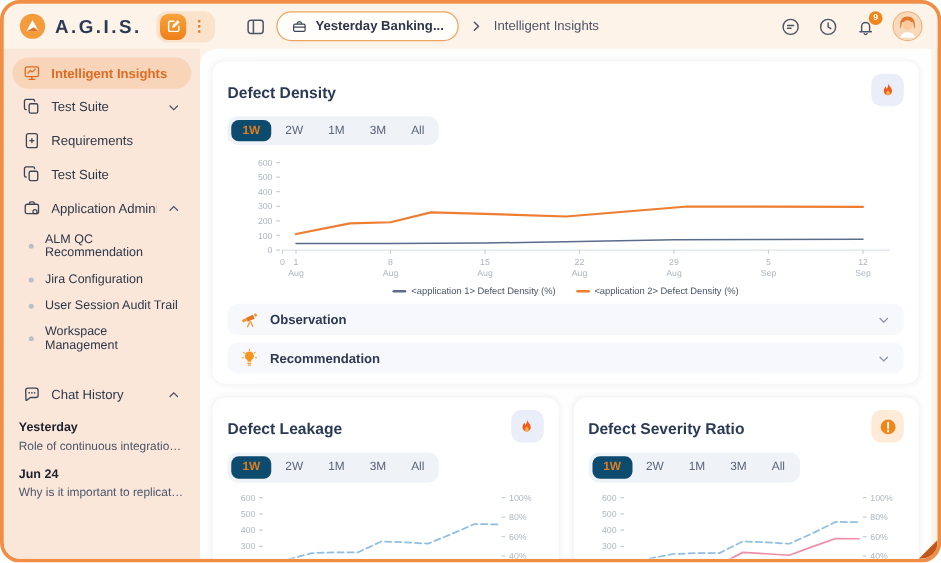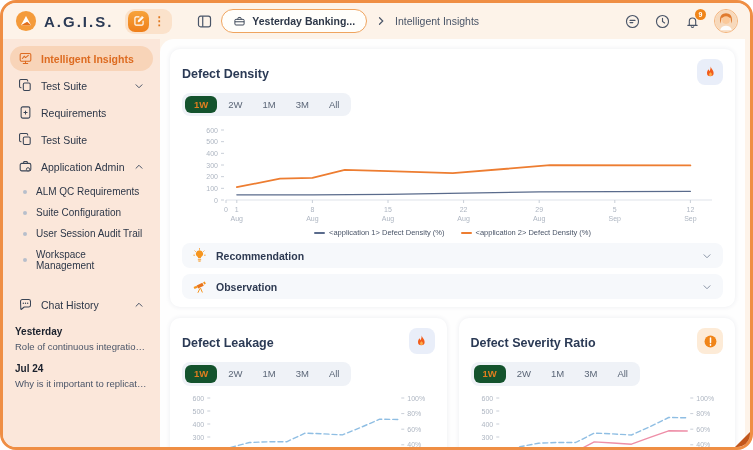--- a/index.html
+++ b/index.html
@@ -53,21 +53,21 @@
   .card-row{display:flex;gap:12px;margin-top:11px}
   .card.half{flex:1;min-width:0;padding-bottom:40px}
   .card-head{display:flex;align-items:center;justify-content:space-between}
   .card-title{font-size:12.5px;font-weight:700;color:#2B3A55;padding-top:3px}
   .icon-box{width:26px;height:26px;border-radius:8px;display:flex;align-items:center;justify-content:center;cursor:pointer}
   .icon-box.blue{background:#E9EEF9}
   .icon-box.peach{background:#FDEBD7}
   .icon-box svg{width:15px;height:15px}
   .tabs{display:inline-flex;gap:2px;background:#EFF2F7;border-radius:8px;padding:3px;margin:8px 0 4px}
   .tab{font-size:9.5px;padding:3px 9px;border-radius:6px;color:#5B6677;cursor:pointer;line-height:1.2}
-  .tab.active{background:#14532d;color:#E07E1F;font-weight:700}
+  .tab.active{background:#0c4a6e;color:#E07E1F;font-weight:700}
   .chart-svg{display:block;width:100%}
   .tick{font-size:7px;fill:#AEB6C2}
   .tickline{stroke:#C9CFD8;stroke-width:1}
   .axis{stroke:#DFE3EA;stroke-width:1}
   .legend{display:flex;justify-content:center;gap:16px;margin:2px 0 6px}
   .legend-entry{display:flex;align-items:center;gap:4px;font-size:7.5px;color:#4A5568}
   .legend-dash{width:11px;height:2px;border-radius:1px;display:inline-block}
   .acc{display:flex;align-items:center;gap:9px;background:#F6F8FB;border-radius:8px;padding:5px 10px;margin-top:6px;cursor:pointer}
   .acc .icon{width:15px;height:15px;display:inline-flex}
   .acc .icon svg{width:100%;height:100%}
@@ -205,25 +205,25 @@
             </span>
             <span class="nav-label">Application Administration</span>
             <span class="chev">
               <svg viewBox="0 0 24 24" fill="none" stroke="currentColor" stroke-width="2" stroke-linecap="round">
                 <path d="M6 14.5l6-6 6 6"></path>
               </svg>
             </span>
           </div>
           <div class="sub-item">
             <span class="bullet"></span>
-            <span>ALM QC Requirements</span>
+            <span>ALM QC Recommendation</span>
           </div>
           <div class="sub-item">
             <span class="bullet"></span>
-            <span>Suite Configuration</span>
+            <span>Jira Configuration</span>
           </div>
           <div class="sub-item">
             <span class="bullet"></span>
             <span>User Session Audit Trail</span>
           </div>
           <div class="sub-item">
             <span class="bullet"></span>
             <span>Workspace Management</span>
           </div>
         </nav>
@@ -237,21 +237,21 @@
             </span>
             <span class="nav-label">Chat History</span>
             <span class="chev">
               <svg viewBox="0 0 24 24" fill="none" stroke="currentColor" stroke-width="2" stroke-linecap="round">
                 <path d="M6 14.5l6-6 6 6"></path>
               </svg>
             </span>
           </div>
           <div class="chat-date">Yesterday</div>
           <div class="chat-entry">Role of continuous integration in testing?</div>
-          <div class="chat-date">Jul 24</div>
+          <div class="chat-date">Jun 24</div>
           <div class="chat-entry">Why is it important to replicate real-world c...</div>
         </div>
     </aside>
 
     <div class="main-wrap">
       <main class="surface">
 
         <section class="card">
           <div class="card-head">
             <span class="card-title">Defect Density</span>
@@ -319,42 +319,42 @@
                 <span>&lt;application 1&gt; Defect Density (%)</span>
               </span>
               <span class="legend-entry">
                 <span class="legend-dash" style="background: rgb(237, 125, 49);"></span>
                 <span>&lt;application 2&gt; Defect Density (%)</span>
               </span>
             </div>
           <div class="acc">
             <span class="icon">
                 <svg viewBox="0 0 24 24">
-                  <path d="M12 3.5a5.8 5.8 0 0 0-3.2 10.6c.7.5 1 1.2 1 2v.4h4.4v-.4c0-.8.3-1.5 1-2A5.8 5.8 0 0 0 12 3.5z" fill="#F6951E"></path>
-                  <path d="M10 18.8h4M10.8 21h2.4" stroke="#F6951E" stroke-width="1.5" stroke-linecap="round"></path>
-                  <path d="M12 .8v1.4M4.6 4.6l1 1M19.4 4.6l-1 1M2.8 11.5h1.4M19.8 11.5h1.4" stroke="#F6951E" stroke-width="1.3" stroke-linecap="round"></path>
-                </svg>
-              </span>
-            <span class="acc-label">Recommendation</span>
-            <span class="chev">
-                <svg viewBox="0 0 24 24" fill="none" stroke="#8A94A6" stroke-width="2" stroke-linecap="round">
-                  <path d="M6 9.5l6 6 6-6"></path>
-                </svg>
-              </span>
-          </div>
-          <div class="acc">
-            <span class="icon">
-                <svg viewBox="0 0 24 24">
                   <path d="M2.5 12.8l4.8-2.2 1.5 3.2-4.8 2.2z" fill="#F6951E"></path>
                   <path d="M7.5 10.2l9-4.2 2.3 4.9-9 4.2z" fill="#E8741C"></path>
                   <path d="M17.8 5.3l2.7-1.2 1.6 3.4-2.7 1.2z" fill="#F6951E"></path>
                   <path d="M12.5 15.5l-2.8 6M13.8 15l2.6 6" stroke="#F6951E" stroke-width="1.6" stroke-linecap="round"></path>
                 </svg>
               </span>
             <span class="acc-label">Observation</span>
+            <span class="chev">
+                <svg viewBox="0 0 24 24" fill="none" stroke="#8A94A6" stroke-width="2" stroke-linecap="round">
+                  <path d="M6 9.5l6 6 6-6"></path>
+                </svg>
+              </span>
+          </div>
+          <div class="acc">
+            <span class="icon">
+                <svg viewBox="0 0 24 24">
+                  <path d="M12 3.5a5.8 5.8 0 0 0-3.2 10.6c.7.5 1 1.2 1 2v.4h4.4v-.4c0-.8.3-1.5 1-2A5.8 5.8 0 0 0 12 3.5z" fill="#F6951E"></path>
+                  <path d="M10 18.8h4M10.8 21h2.4" stroke="#F6951E" stroke-width="1.5" stroke-linecap="round"></path>
+                  <path d="M12 .8v1.4M4.6 4.6l1 1M19.4 4.6l-1 1M2.8 11.5h1.4M19.8 11.5h1.4" stroke="#F6951E" stroke-width="1.3" stroke-linecap="round"></path>
+                </svg>
+              </span>
+            <span class="acc-label">Recommendation</span>
             <span class="chev">
                 <svg viewBox="0 0 24 24" fill="none" stroke="#8A94A6" stroke-width="2" stroke-linecap="round">
                   <path d="M6 9.5l6 6 6-6"></path>
                 </svg>
               </span>
           </div>
         </section>
 
         <div class="card-row">
           <section class="card half">

